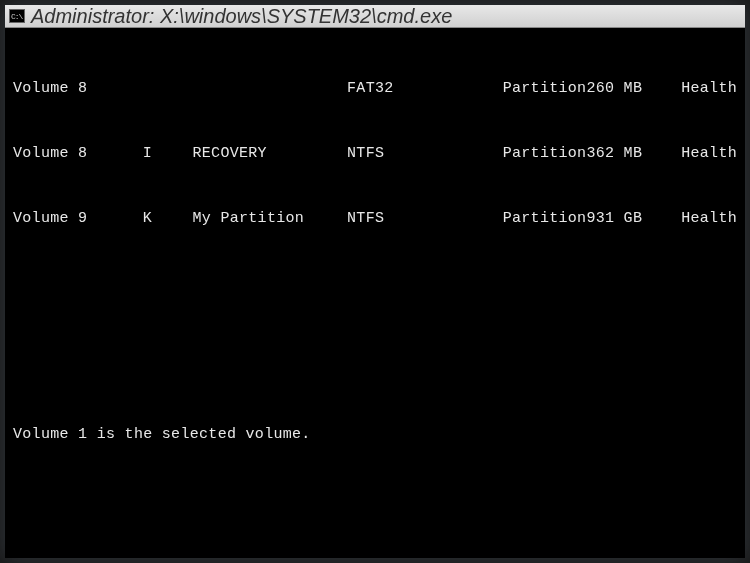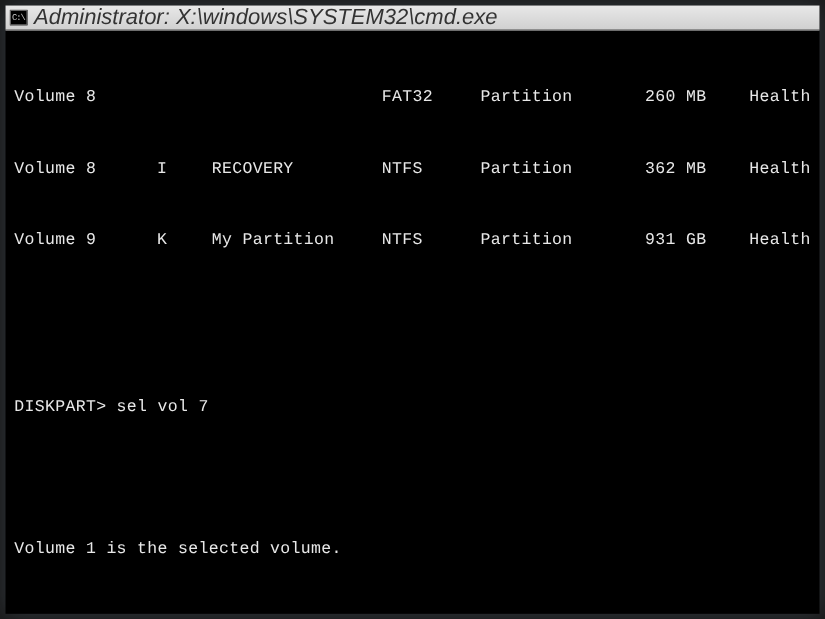--- a/index.html
+++ b/index.html
@@ -56,21 +56,21 @@
     white-space: pre;
     font-weight: 500;
   }
   .vol-row {
     display: flex;
   }
   .c-vol   { width: 130px; }
   .c-ltr   { width: 50px;  }
   .c-label { width: 155px; }
   .c-fs    { width: 90px;  }
-  .c-type  { width: 150px; }
+  .c-type  { width: 150px; text-align: right; }
   .c-size  { width: 95px; padding-right: 25px; box-sizing:border-box;}
   .c-stat  { flex: 1; }
   .blank { height: 21px; }
   @keyframes blink { 50% { opacity: 0; } }
 </style>
 </head>
 <body>
 
 <div class="window">
   <div class="title-bar">
@@ -101,21 +101,20 @@
       <span class="c-vol">Volume 9</span>
       <span class="c-ltr">K</span>
       <span class="c-label">My Partition</span>
       <span class="c-fs">NTFS</span>
       <span class="c-type">Partition</span>
       <span class="c-size">931 GB</span>
       <span class="c-stat">Health</span>
     </div>
 
     <div class="blank"></div>
-    <div>DISKPART&gt; sel vol 7</div>
     <div class="blank"></div>
     <div>Volume 1 is the selected volume.</div>
     <div class="blank"></div>
     
     
     
     
     
     
     

